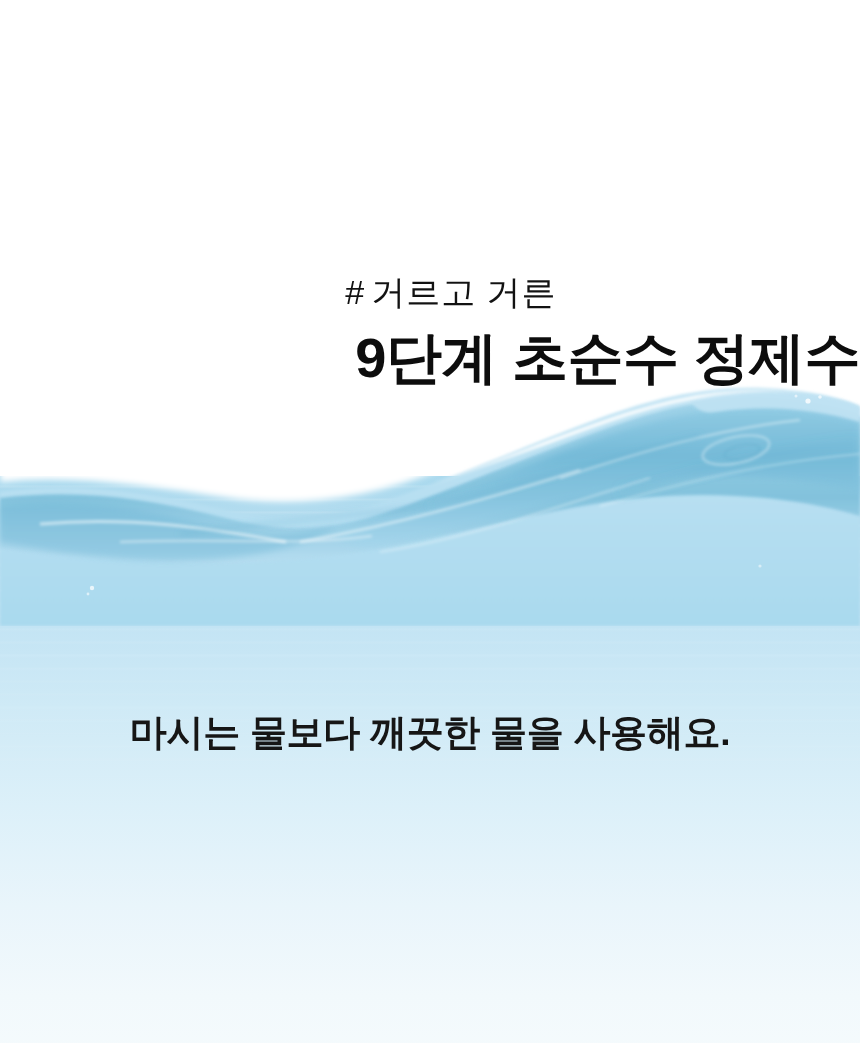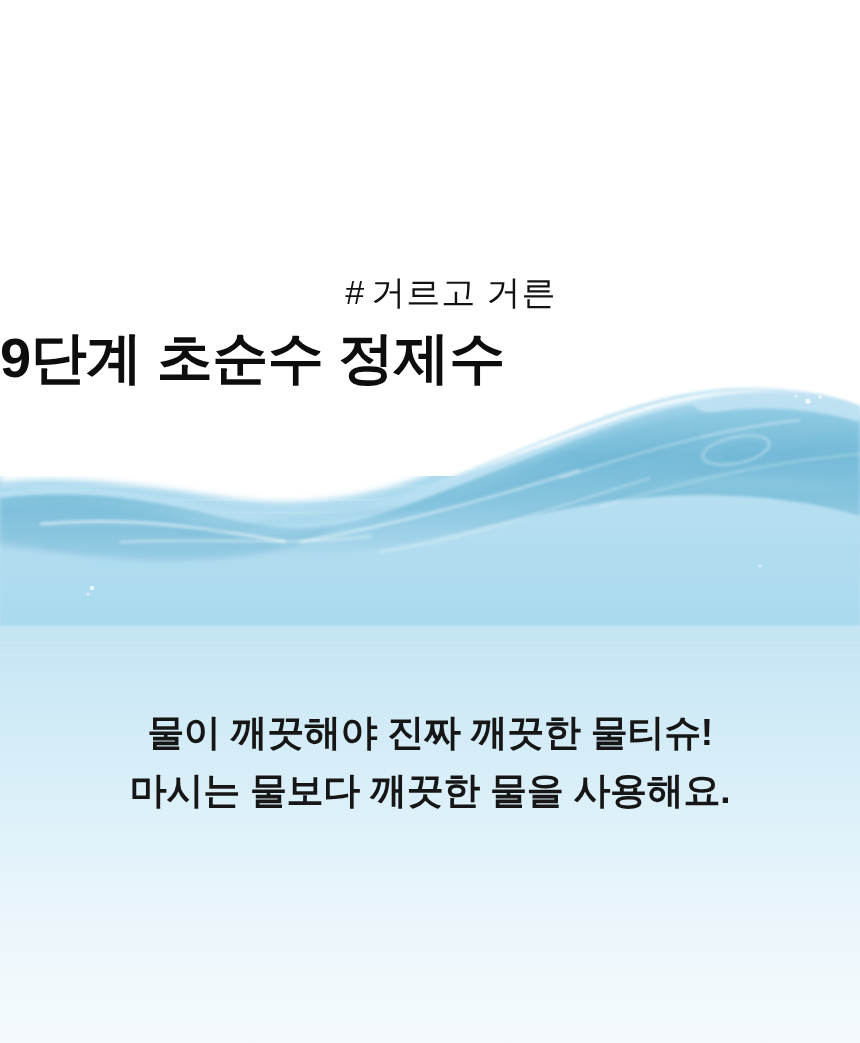--- a/index.html
+++ b/index.html
@@ -89,21 +89,21 @@
   .eyebrow .hash {
     font-weight: 400;
     margin-right: 6px;
   }
 
   .headline {
     position: absolute;
     left: 0;
     top: 248px;
     width: 860px;
-    text-align: left;
+    text-align: right;
     font-size: 56px;
     line-height: 72px;
     font-weight: 700;
     letter-spacing: -0.5px;
     color: #0d0d0d;
     white-space: nowrap;
   }
 
   .body-copy {
     position: absolute;
@@ -240,17 +240,16 @@
              C 150,120 70,108 0,116 Z" fill="#ffffff" filter="url(#blurMd)"></path>
   </svg>
 
   <div class="eyebrow">
     <span class="hash">#</span><span>거르고 거른</span>
   </div>
 
   <h1 class="headline">9단계 초순수 정제수</h1>
 
   <div class="body-copy">
-    <span class="line">물이 깨끗해야 진짜 깨끗한 물티슈!</span>
     <span class="line">마시는 물보다 깨끗한 물을 사용해요.</span>
   </div>
 
 </div>
 
 </body></html>

